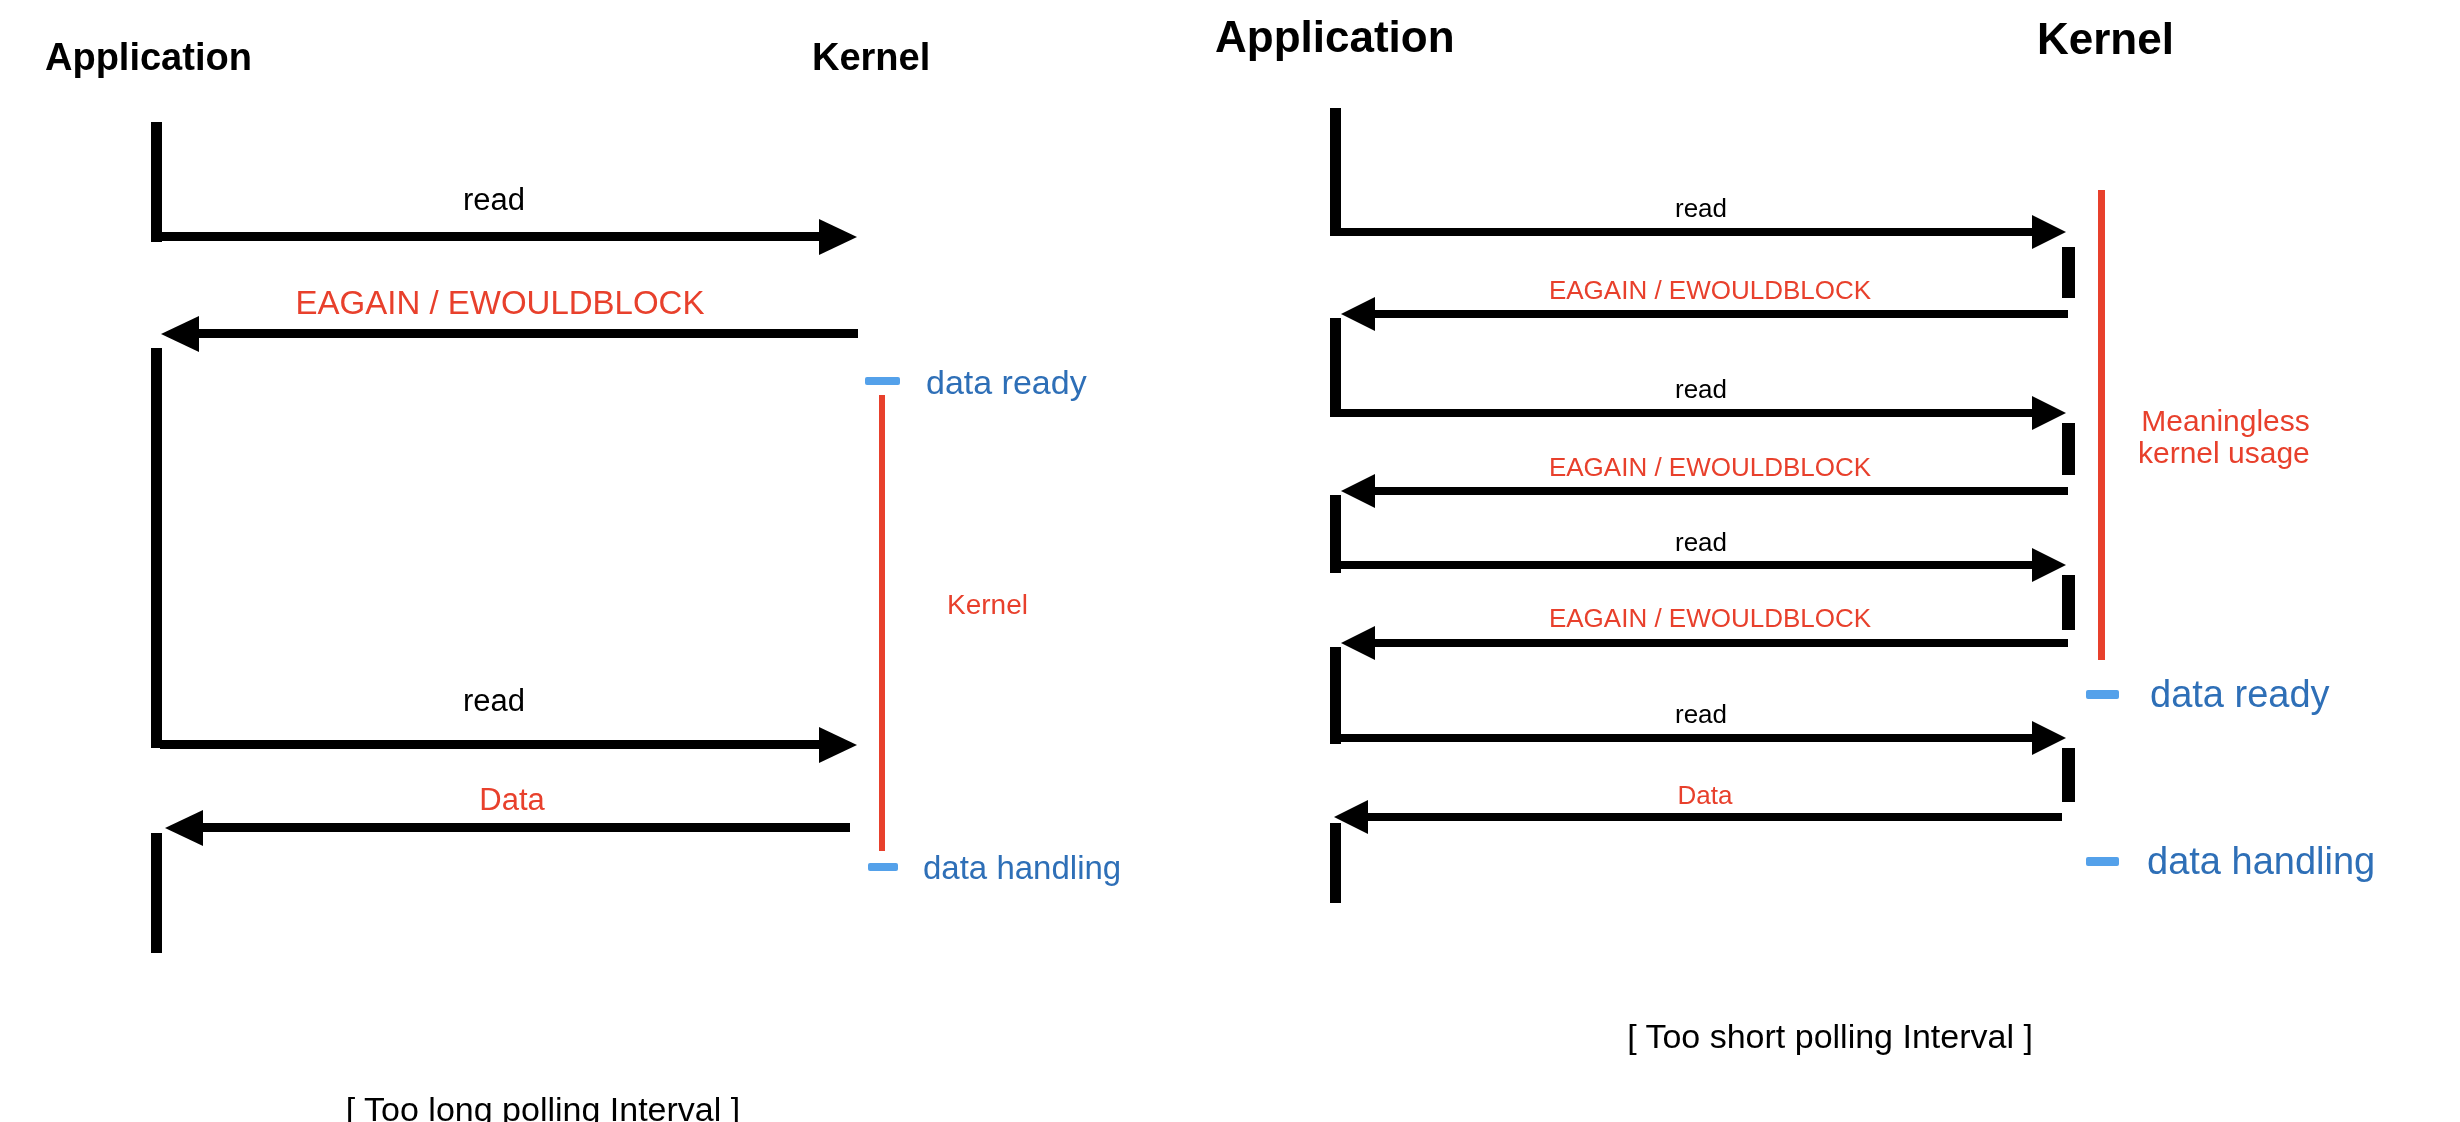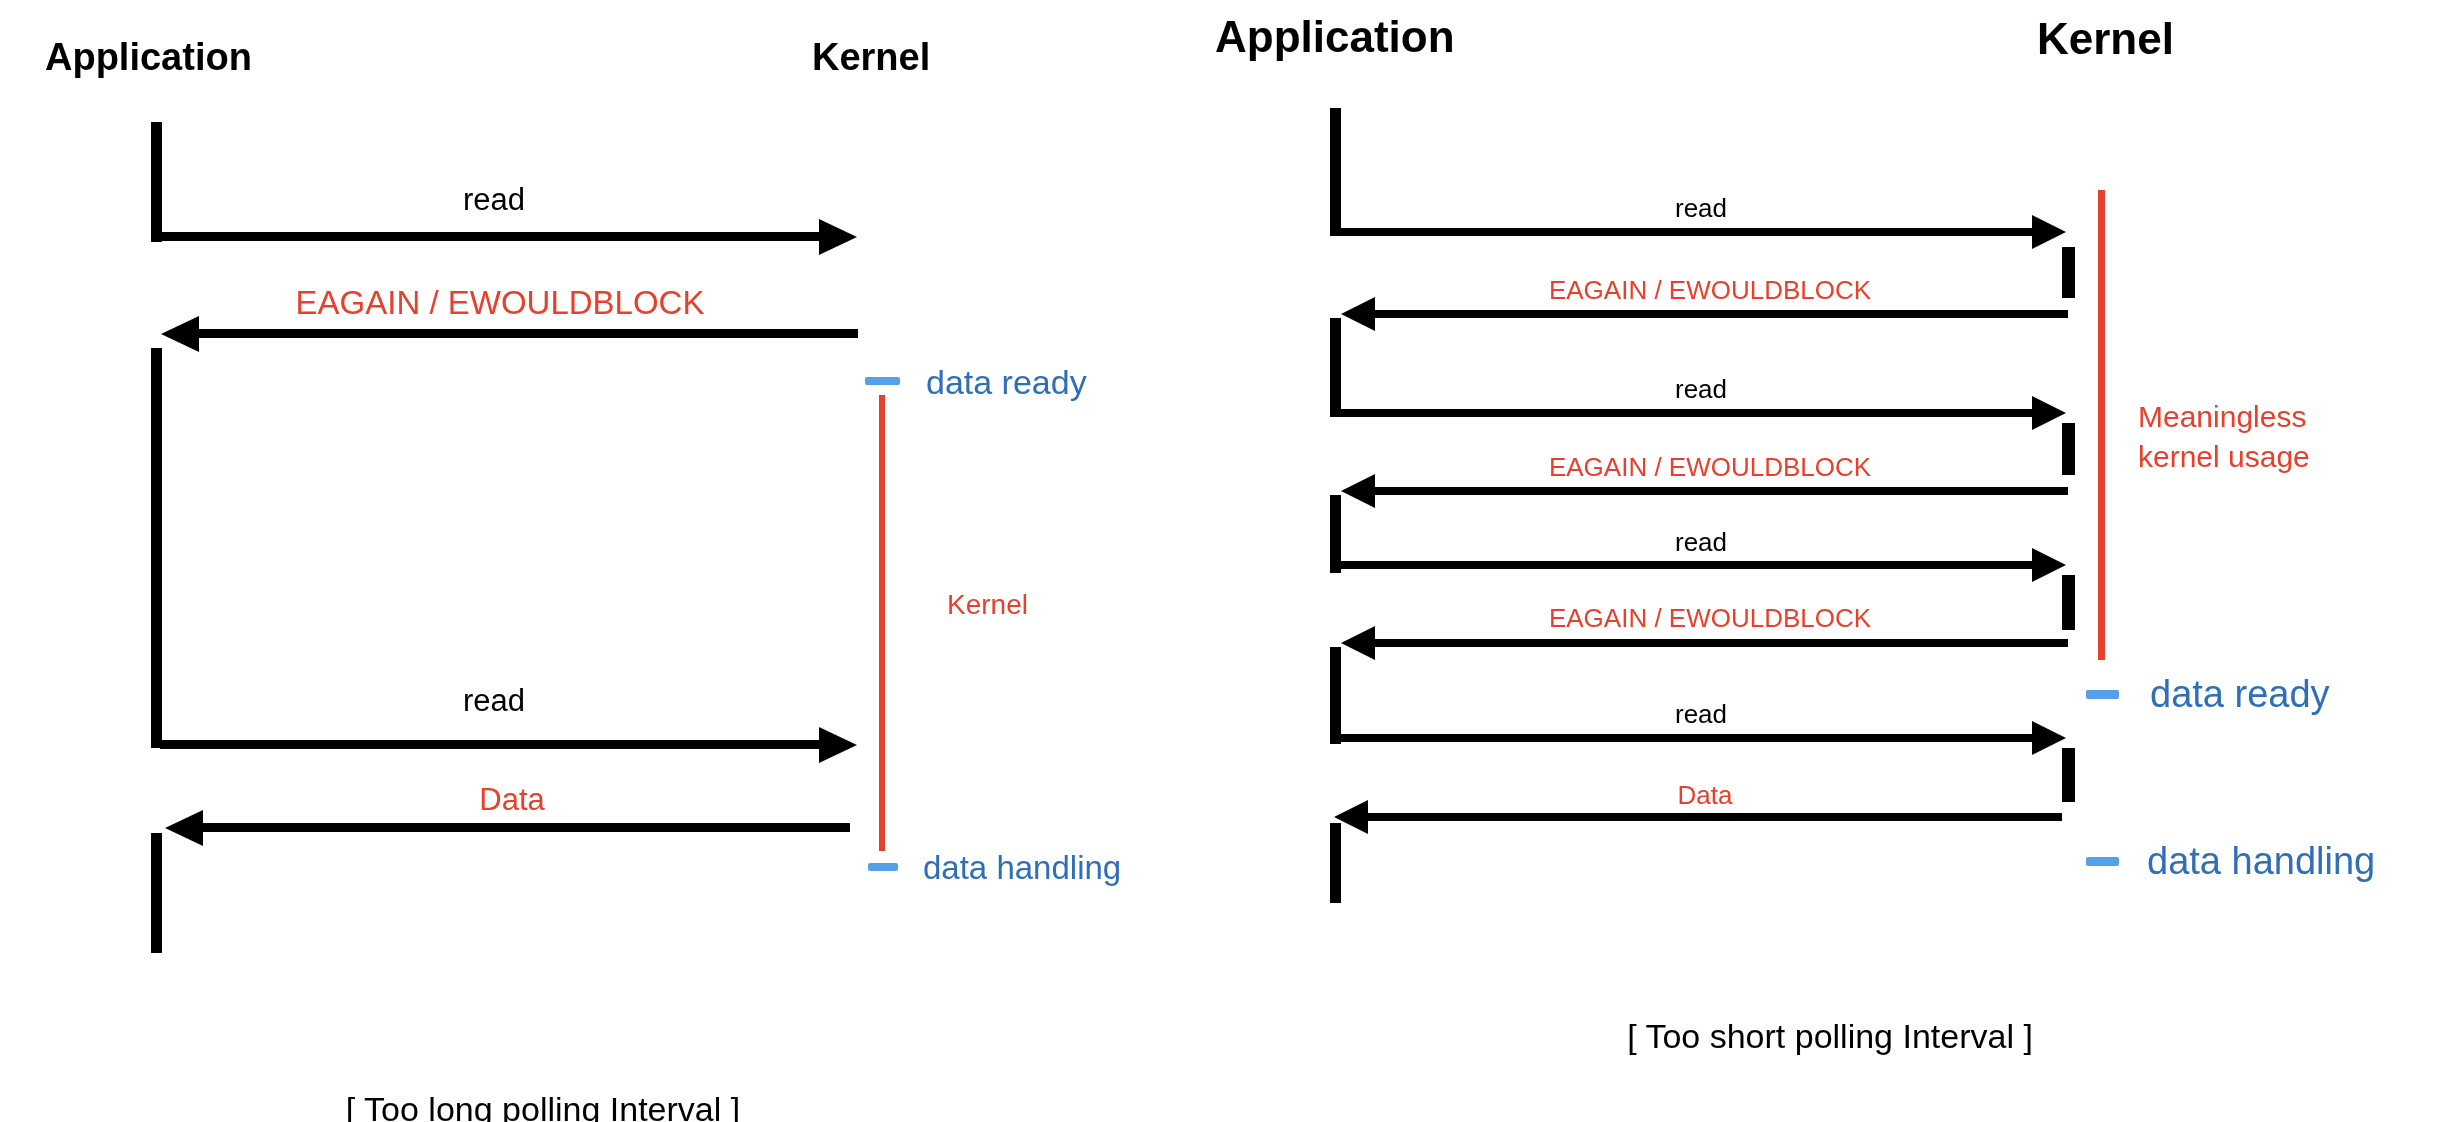--- a/index.html
+++ b/index.html
@@ -25,35 +25,35 @@
   .arrow .head{position:absolute;top:50%;width:0;height:0;border-style:solid;}
   .arrow.right .head{left:100%;transform:translateY(-50%);
     border-width:18px 0 18px 38px;border-color:transparent transparent transparent var(--black);}
   .arrow.left .head{right:100%;transform:translateY(-50%);
     border-width:18px 38px 18px 0;border-color:transparent var(--black) transparent transparent;}
   .arrow.rp.right .head{border-width:17px 0 17px 34px;}
   .arrow.rp.left .head{border-width:17px 34px 17px 0;}
 
   .lbl{position:absolute;white-space:nowrap;color:var(--black);}
   .center{transform:translate(-50%,-50%);text-align:right;}
-  .vcenter{transform:translateY(-50%);}
+  .vcenter{transform:translateY(-50%);text-align:right;}
   .red{color:var(--red);}
   .blue{color:var(--blue-text);}
 
   .read-lbl-lp{font-size:31px;}
   .read-lbl-rp{font-size:26px;}
   .eagain-lbl-lp{font-size:33px;}
   .eagain-lbl-rp{font-size:26px;}
   .data-lbl-lp{font-size:31px;}
   .data-lbl-rp{font-size:26px;}
   .anno-lp{font-size:34px;}
   .anno-lp2{font-size:33px;}
   .anno-rp{font-size:38px;}
   .latency-lbl{font-size:28px;}
-  .meaningless-lbl{font-size:30px;line-height:40px;white-space:pre-line;}
+  .meaningless-lbl{font-size:30px;line-height:32px;white-space:pre-line;}
   .caption{font-size:34px;color:var(--black);}
 
   .dash{position:absolute;background:var(--blue-dash);border-radius:2px;}
   .vred{position:absolute;background:var(--red);}
 </style>
 </head>
 <body>
 
 <div id="canvas">
 

